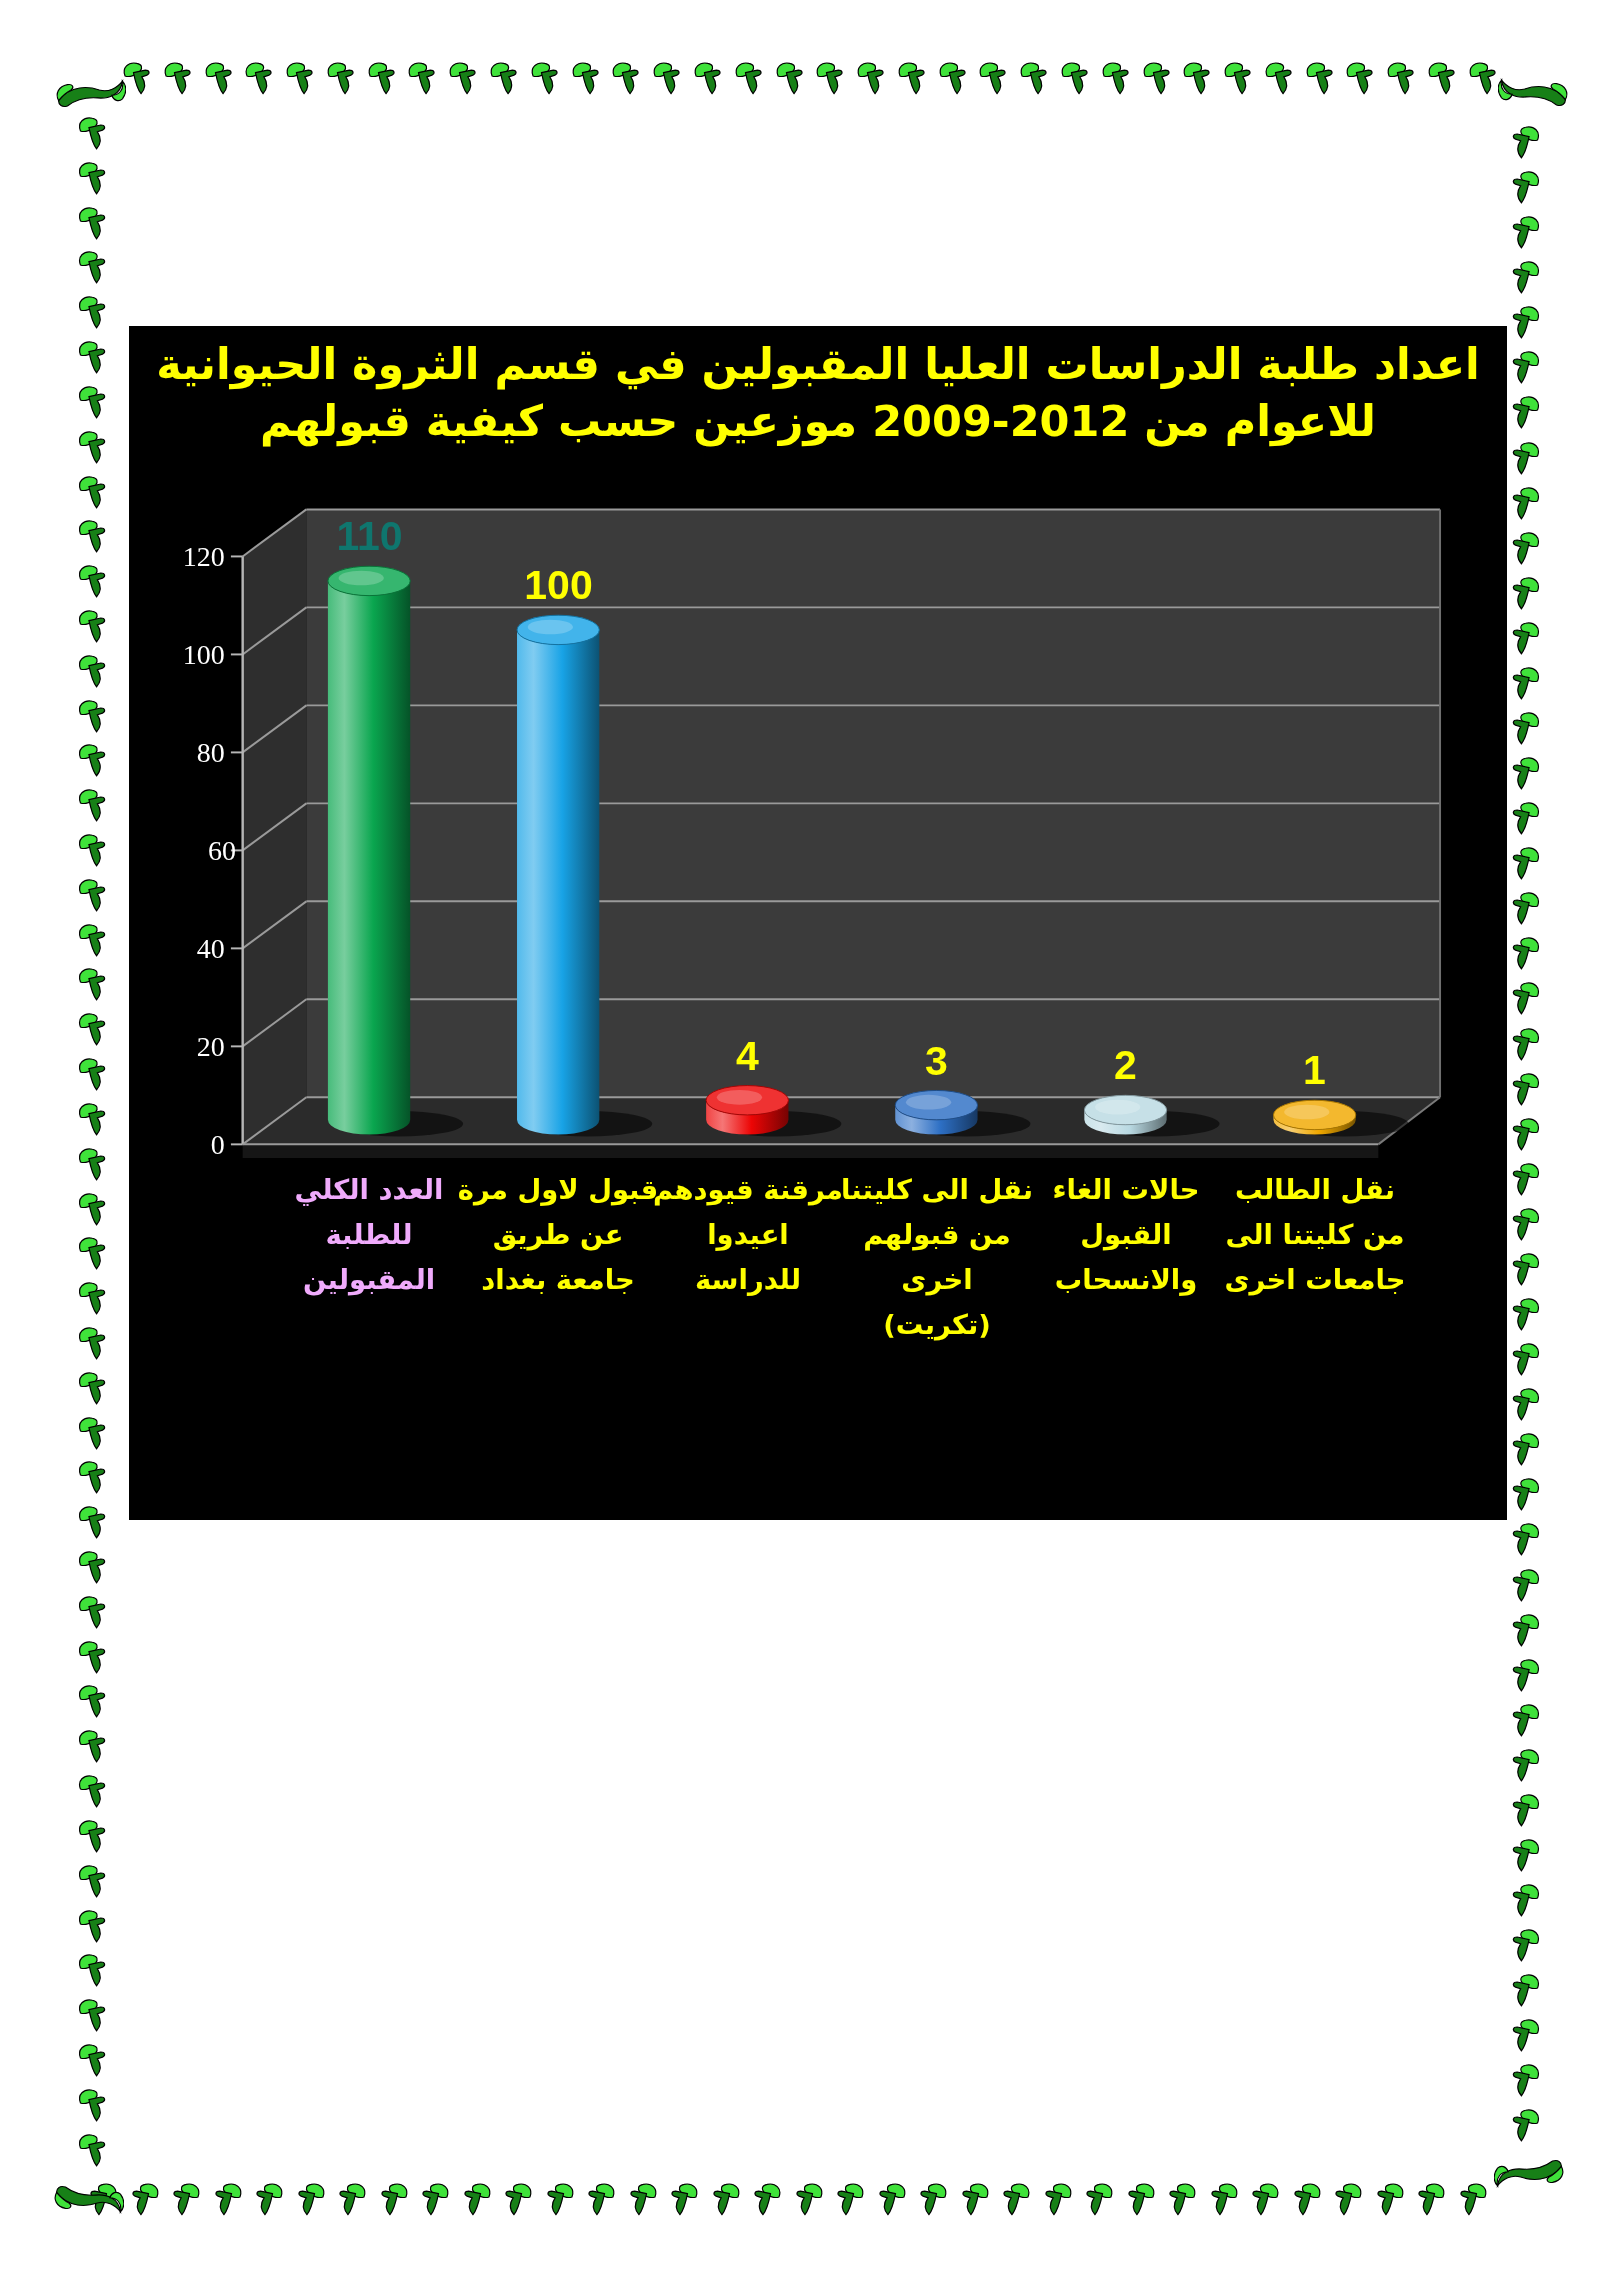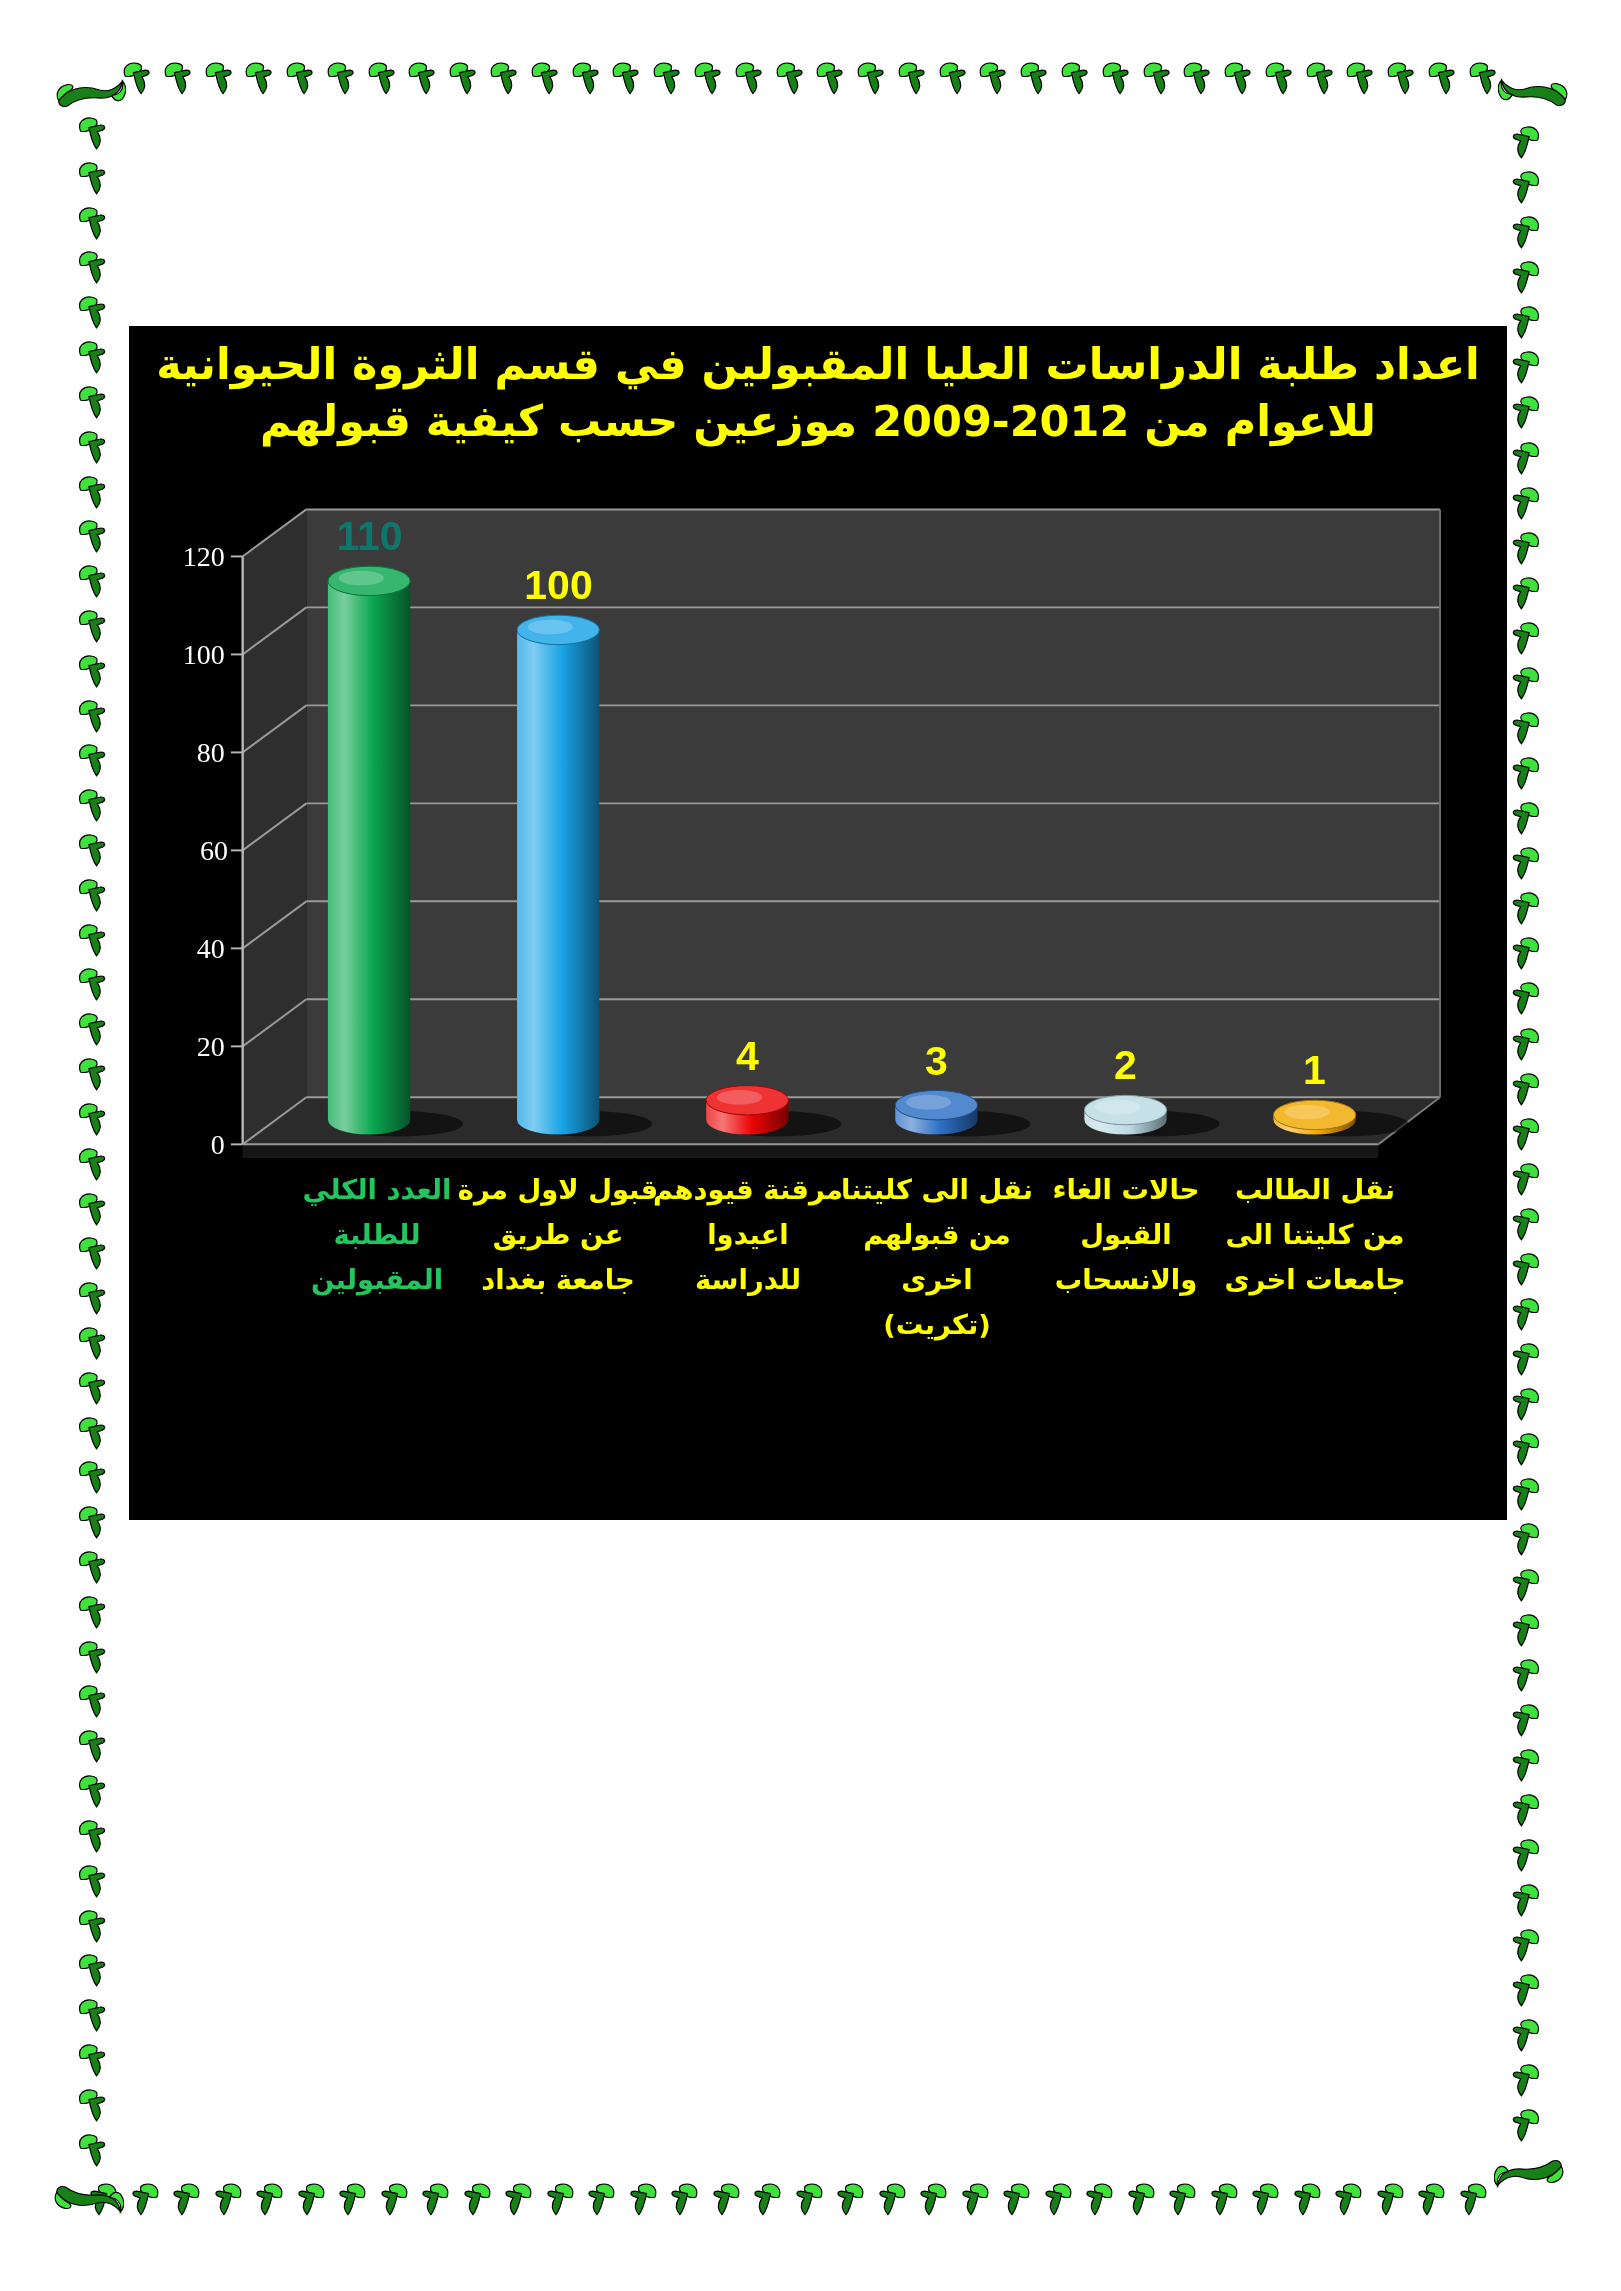--- a/index.html
+++ b/index.html
@@ -660,35 +660,35 @@
       <ellipse cx="1202" cy="802" rx="23.1" ry="7.5" fill="#f8d480" opacity="0.55"></ellipse>
     </svg>
   <div id="chart-title">
     <div>اعداد طلبة الدراسات العليا المقبولين في قسم الثروة الحيوانية</div>
     <div>للاعوام من 2012-2009 موزعين حسب كيفية قبولهم</div>
   </div>
   <div id="ytick-layer">
       <div class="ytick-label" style="left: 13.7px; top: 800px;">0</div>
       <div class="ytick-label" style="left: 13.7px; top: 702px;">20</div>
       <div class="ytick-label" style="left: 13.7px; top: 604px;">40</div>
-      <div class="ytick-label" style="left: 17px; top: 506px; text-align: right;">60</div>
+      <div class="ytick-label" style="left: 25px; top: 506px; text-align: right;">60</div>
       <div class="ytick-label" style="left: 13.7px; top: 408px;">80</div>
       <div class="ytick-label" style="left: 13.7px; top: 310px;">100</div>
       <div class="ytick-label" style="left: 13.7px; top: 212px;">120</div>
     </div>
   <div id="value-layer">
       <div class="bar-value-label" style="left: 172px; top: 187px; color: #0f766e;">110</div>
       <div class="bar-value-label" style="left: 361px; top: 236px; color: rgb(255, 255, 0);">100</div>
       <div class="bar-value-label" style="left: 550px; top: 707px; color: rgb(255, 255, 0);">4</div>
       <div class="bar-value-label" style="left: 739px; top: 712px; color: rgb(255, 255, 0);">3</div>
       <div class="bar-value-label" style="left: 928px; top: 716px; color: rgb(255, 255, 0);">2</div>
       <div class="bar-value-label" style="left: 1117px; top: 721px; color: rgb(255, 255, 0);">1</div>
     </div>
   <div id="category-layer">
-      <div class="category-label" style="left: 144px; top: 841px; color: #22c55e;">العدد الكلي
+      <div class="category-label" style="left: 136px; top: 841px; color: #f0abfc;">العدد الكلي
 للطلبة
 المقبولين</div>
       <div class="category-label" style="left: 325px; top: 841px; color: rgb(255, 255, 0);">قبول لاول مرة
 عن طريق
 جامعة بغداد</div>
       <div class="category-label" style="left: 515px; top: 841px; color: rgb(255, 255, 0);">مرقنة قيودهم
 اعيدوا
 للدراسة</div>
       <div class="category-label" style="left: 704px; top: 841px; color: rgb(255, 255, 0);">نقل الى كليتنا
 من قبولهم

